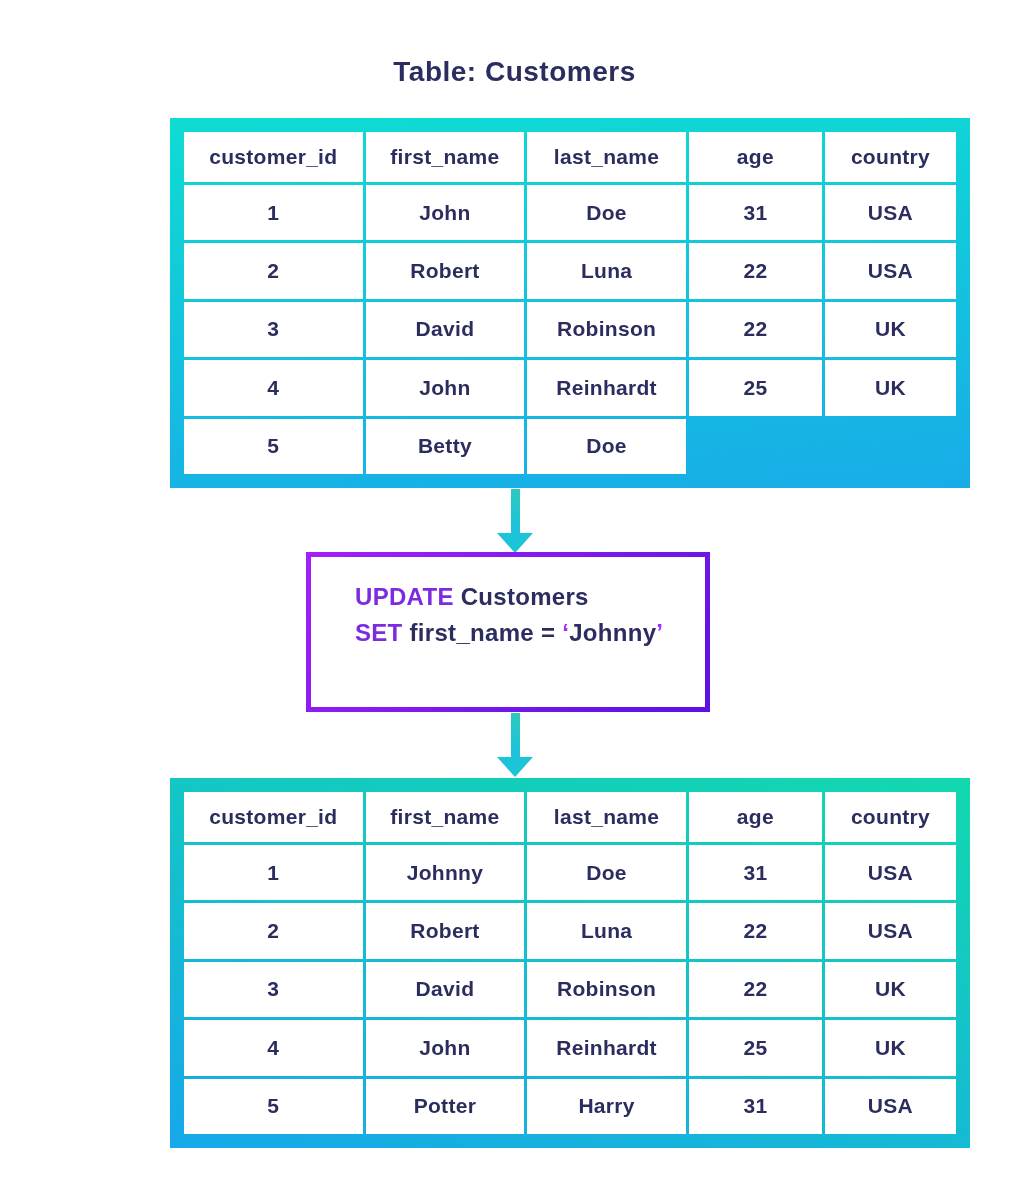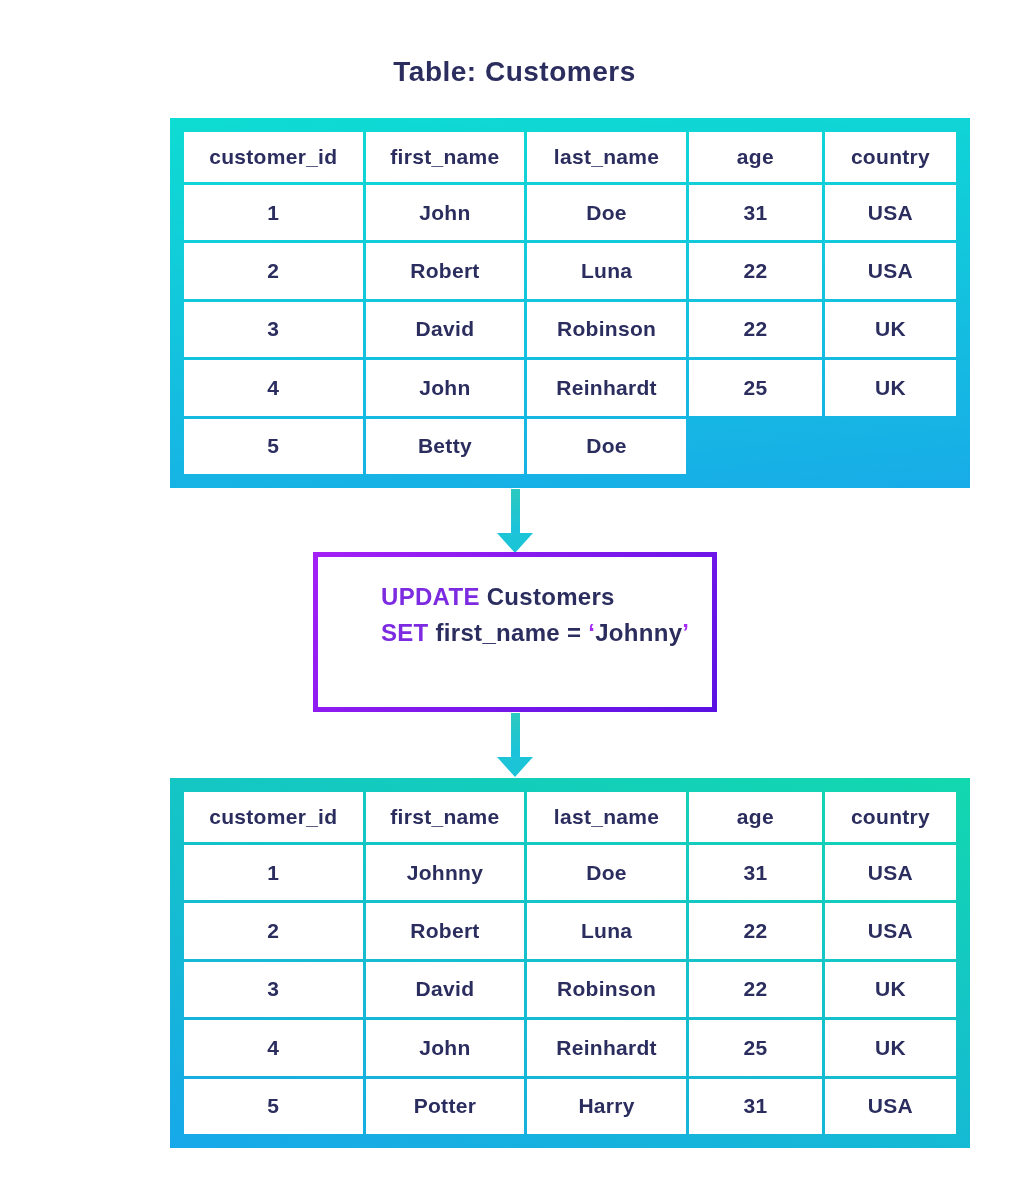--- a/index.html
+++ b/index.html
@@ -51,25 +51,25 @@
     background:linear-gradient(180deg,#2cc9bf,#1ac2dc);
   }
   .arrow-down .head{
     width:0;height:0;
     border-left:18px solid transparent;
     border-right:18px solid transparent;
     border-top:20px solid #1cc4d8;
   }
   
   .sql-box{
-    position:absolute;left:313px;top:552px;width:404px;height:160px;
+    position:absolute;left:306px;top:552px;width:404px;height:160px;
     box-sizing:border-box;
     border:5px solid;
     border-image:linear-gradient(135deg,#a320f6,#5a11e2) 1;
-    padding:22px 0 0 63px;
+    padding:22px 0 0 44px;
   }
   .sql-line{
     font-size:24px;font-weight:bold;
     line-height:36px;
     color:#2b2d5e;
     letter-spacing:0.3px;
     white-space:pre;
   }
   .kw{color:#7c2be0;}
   .quote{color:#a42bf2;}

